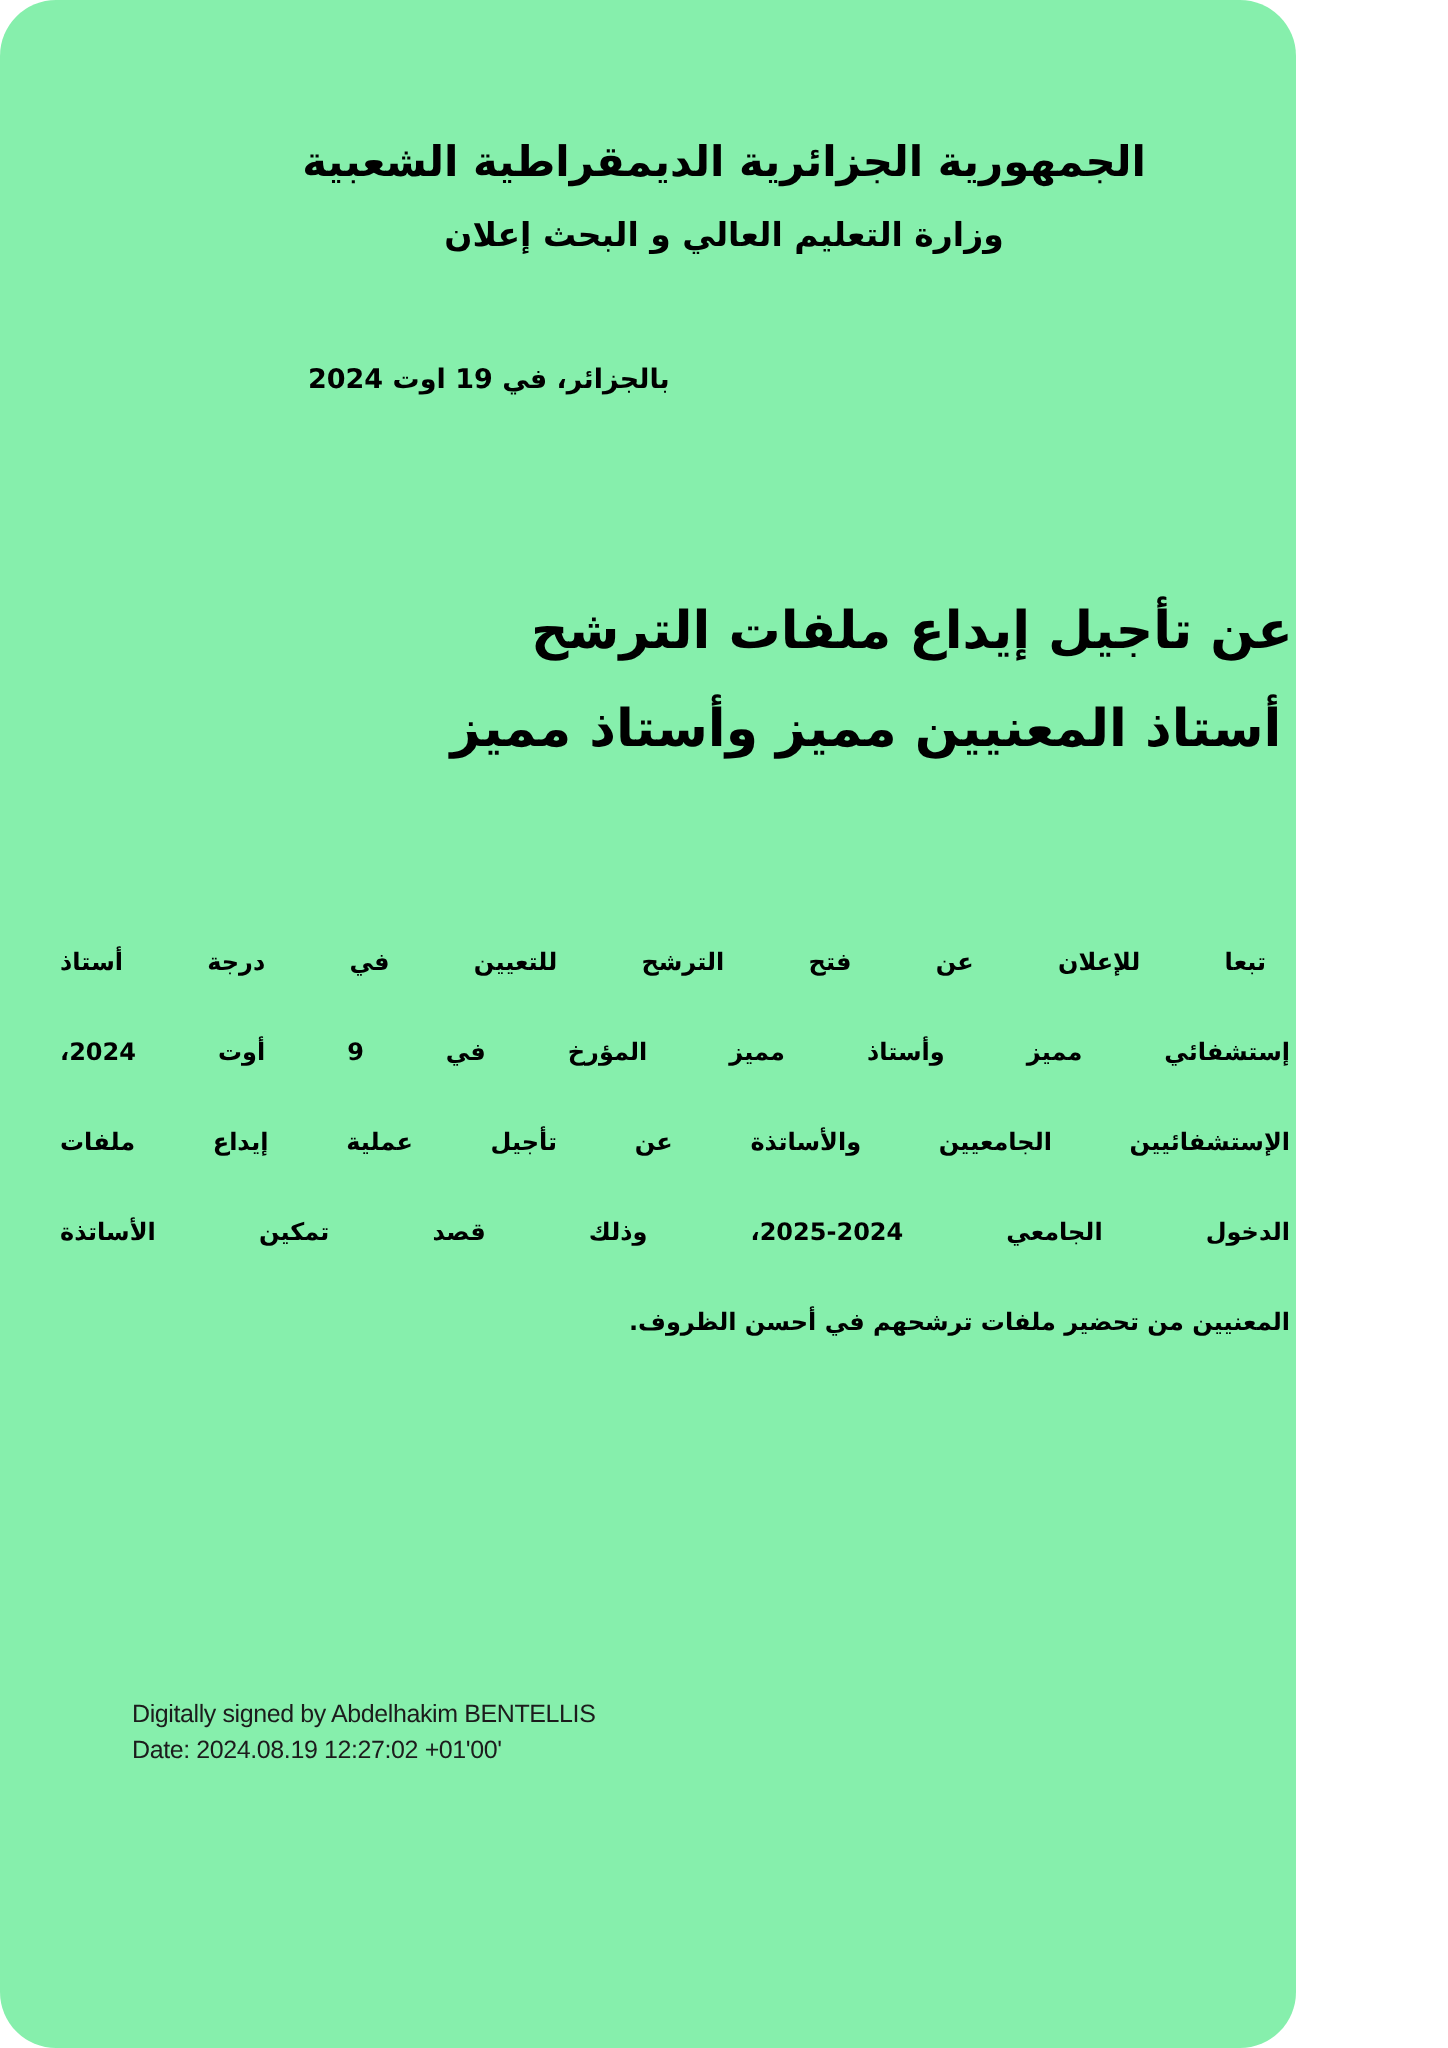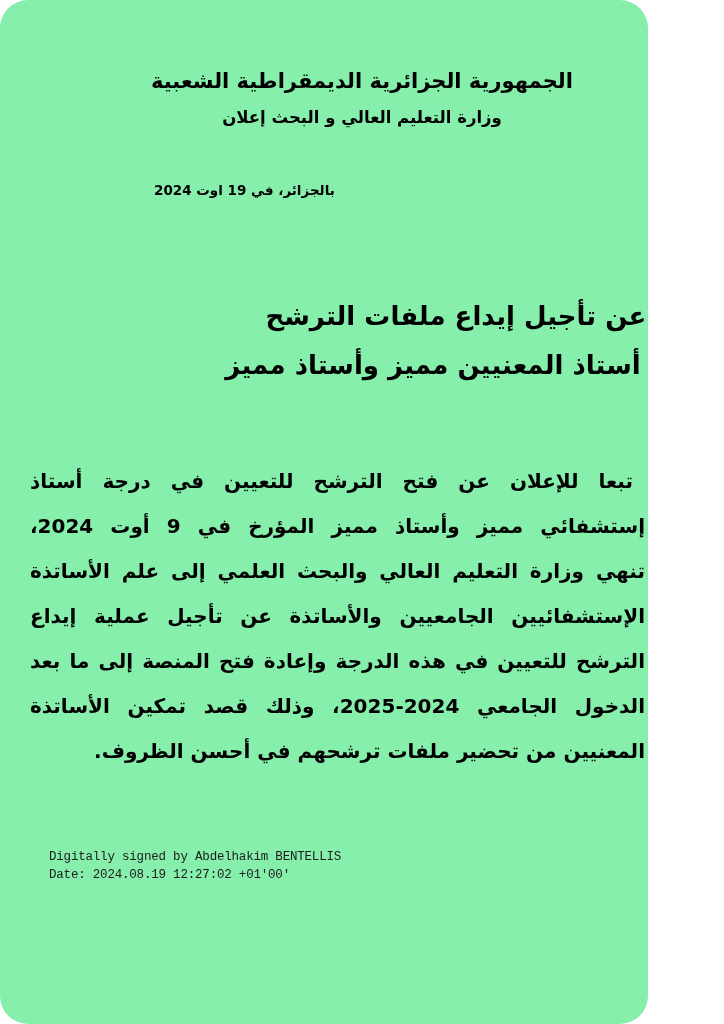--- a/index.html
+++ b/index.html
@@ -47,39 +47,39 @@
     direction: rtl;
     text-align: right;
     font-size: 26px;
     font-weight: bold;
     line-height: 49px;
   }
   .body-block {
     position: absolute;
     top: 459px; left: 30px; width: 615px;
     direction: rtl;
-    font-size: 20px;
+    font-size: 12px;
     font-weight: bold;
     line-height: 45px;
   }
   .body-line {
     direction: rtl;
     text-align: justify;
     text-align-last: justify;
     white-space: normal;
     height: 45px;
     overflow: hidden;
   }
   .body-line.first { padding-right: 12px; }
   .body-line.last { text-align: center; text-align-last: right; }
   .signature-block {
     position: absolute;
-    top: 849px; left: 49px;
+    top: 849px; left: 66px;
     direction: ltr;
-    font-family: Liberation Mono, monospace;
+    font-family: Liberation Sans, sans-serif;
     font-size: 12.5px;
     font-weight: normal;
     color: #1c1c1c;
     line-height: 17.5px;
     letter-spacing: -0.2px;
   }
 </style>
 </head>
 <body>
 
@@ -92,23 +92,21 @@
   <div class="date-line">بالجزائر، في 19 اوت 2024</div>
 
   <div class="doc-title">
     <div>إعلان عن تأجيل إيداع ملفات الترشح</div>
     <div>لدرجة أستاذ المعنيين مميز وأستاذ مميز</div>
   </div>
 
   <div class="body-block">
     <div class="body-line first">تبعا للإعلان عن فتح الترشح للتعيين في درجة أستاذ</div>
     <div class="body-line">إستشفائي مميز وأستاذ مميز المؤرخ في 9 أوت 2024،</div>
-    <div class="body-line">تنهي وزارة التعليم العالي والبحث العلمي إلى علم الأساتذة</div>
     <div class="body-line">الإستشفائيين الجامعيين والأساتذة عن تأجيل عملية إيداع ملفات</div>
-    <div class="body-line">الترشح للتعيين في هذه الدرجة وإعادة فتح المنصة إلى ما بعد</div>
     <div class="body-line">الدخول الجامعي 2024-2025، وذلك قصد تمكين الأساتذة</div>
     <div class="body-line last">المعنيين من تحضير ملفات ترشحهم في أحسن الظروف.</div>
   </div>
 
   <div class="signature-block">
     <div>Digitally signed by Abdelhakim BENTELLIS</div>
     <div>Date: 2024.08.19 12:27:02 +01'00'</div>
   </div>
 
 </div>

